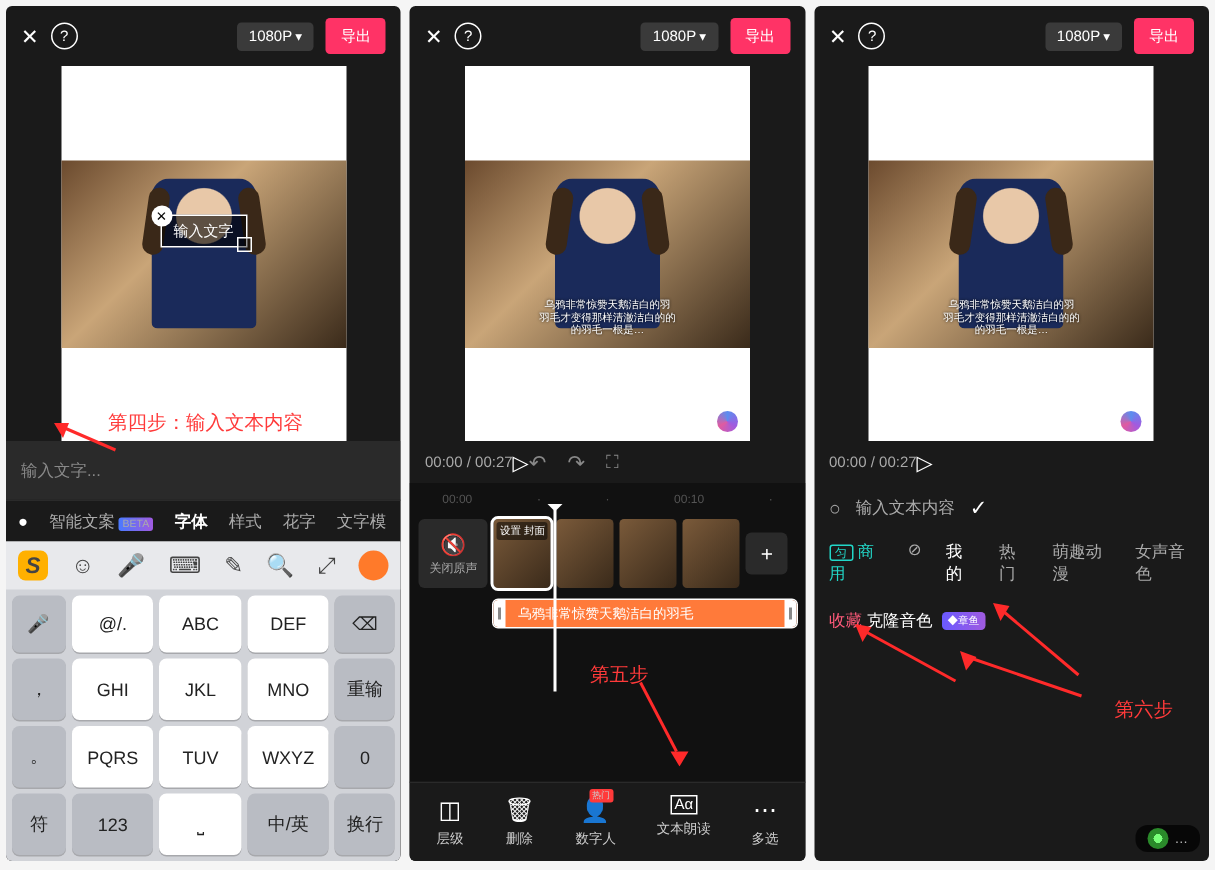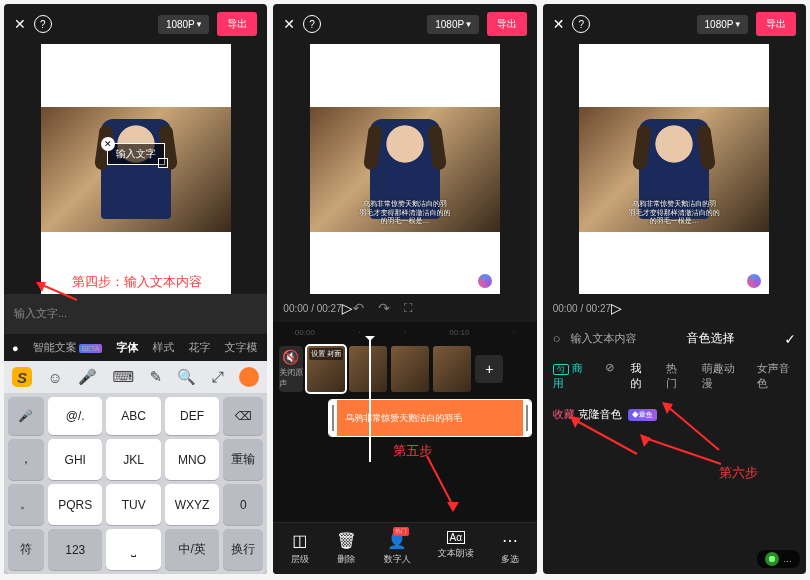--- a/index.html
+++ b/index.html
@@ -49,27 +49,27 @@
   .playbar{display:flex;align-items:center;justify-content:flex-start;padding:6px 10px;font-size:10px;color:#aaa}
   .playbar .c{display:flex;gap:14px;align-items:center}
   .play-ico::before{content:"▷";color:#fff;font-size:14px}
   .undo::before{content:"↶";color:#888;font-size:14px}
   .redo::before{content:"↷";color:#888;font-size:14px}
   .full::before{content:"⛶";color:#888;font-size:12px}
   
   .timeline{flex:1;background:#111;position:relative;padding-top:6px}
   .ruler{height:14px;color:#555;font-size:8px;display:flex;justify-content:space-around}
   .track{display:flex;align-items:center;gap:4px;padding:4px 6px}
-  .mute-box{width:24px;height:46px;background:#2a2a2a;border-radius:4px;display:flex;flex-direction:column;align-items:center;justify-content:center;font-size:8px;color:#aaa;gap:2px}
+  .mute-box{width:46px;height:46px;background:#2a2a2a;border-radius:4px;display:flex;flex-direction:column;align-items:center;justify-content:center;font-size:8px;color:#aaa;gap:2px}
   .mute-box::before{content:"🔇";font-size:14px}
   .clip{width:38px;height:46px;background:linear-gradient(135deg,#7a5a3a,#3a2a1a);border-radius:3px;position:relative;overflow:hidden}
   .clip.sel{outline:2px solid #fff}
   .clip-lbl{position:absolute;top:2px;left:2px;right:2px;font-size:7px;background:rgba(0,0,0,0.5);color:#fff;text-align:center;padding:1px;border-radius:2px}
   .plus-box{width:28px;height:28px;background:#2a2a2a;border-radius:4px;display:flex;align-items:center;justify-content:center;font-size:14px}
-  .txt-track{margin:4px 6px 4px 56px;background:#ff7a3a;height:36px;border-radius:3px;display:flex;align-items:center;padding:0 6px;font-size:9px;color:#fff;white-space:nowrap;overflow:hidden;position:relative;outline:1px solid #fff}
+  .txt-track{margin:4px 6px 4px 56px;background:#ff7a3a;height:18px;border-radius:3px;display:flex;align-items:center;padding:0 6px;font-size:9px;color:#fff;white-space:nowrap;overflow:hidden;position:relative;outline:1px solid #fff}
   .txt-handle{position:absolute;top:0;bottom:0;width:8px;background:#fff;border-radius:3px 0 0 3px;left:0}
   .txt-handle::after{content:"";position:absolute;left:3px;top:5px;bottom:5px;width:2px;background:#888}
   .txt-handle.r{left:auto;right:0;border-radius:0 3px 3px 0}
   .playhead{position:absolute;top:18px;bottom:60px;left:96px;width:2px;background:#fff}
   .playhead::before{content:"";position:absolute;top:-4px;left:-4px;border:5px solid transparent;border-top-color:#fff}
   
   .tools{display:flex;justify-content:space-around;padding:8px 4px;background:#1a1a1a;border-top:1px solid #2a2a2a}
   .tool{display:flex;flex-direction:column;align-items:center;gap:3px;font-size:9px;color:#ccc;position:relative}
   .tool .ti{font-size:16px;color:#fff}
   .badge-new{position:absolute;top:-4px;right:2px;background:#ff3a3a;font-size:6px;padding:0 2px;border-radius:2px}
@@ -294,38 +294,37 @@
     </div>
   </div>
   <div class="playbar">
     <span><span>00:00</span> / <span>00:27</span></span>
     <span class="play-ico"></span>
     <span style="width:40px"></span>
   </div>
   <div class="voice-head">
     <span class="circ"></span>
     <span>输入文本内容</span>
-    <span class="ti">音色选择</span>
     <span class="check"></span>
   </div>
   <div class="tabs">
     <span class="on"><span class="tag-teal">匀</span> <span>商用</span></span>
     <span>⊘</span>
     <span class="act2">我的</span>
     <span>热门</span>
     <span>萌趣动漫</span>
     <span>女声音色</span>
   </div>
   <div class="vcol">
     <span class="fav">收藏</span>
     <span class="voice-item">
       <span>克隆音色</span>
       <span class="vip">◆章鱼</span>
     </span>
-    <div class="ann" style="right:48px;top:460px">第六步</div>
+    <div class="ann" style="right:24px;top:460px">第六步</div>
     <svg class="arrow ar" style="left:24px;top:410px" width="80" height="50">
           <path d="M70 40 L8 6"></path>
           <polygon points="3,2 14,4 8,14"></polygon>
         </svg>
     <svg class="arrow ar" style="left:116px;top:396px" width="70" height="60">
           <path d="M60 50 L8 6"></path>
           <polygon points="3,2 14,4 8,14"></polygon>
         </svg>
     <svg class="arrow ar" style="left:94px;top:430px" width="90" height="40">
           <path d="M84 30 L8 4"></path>

